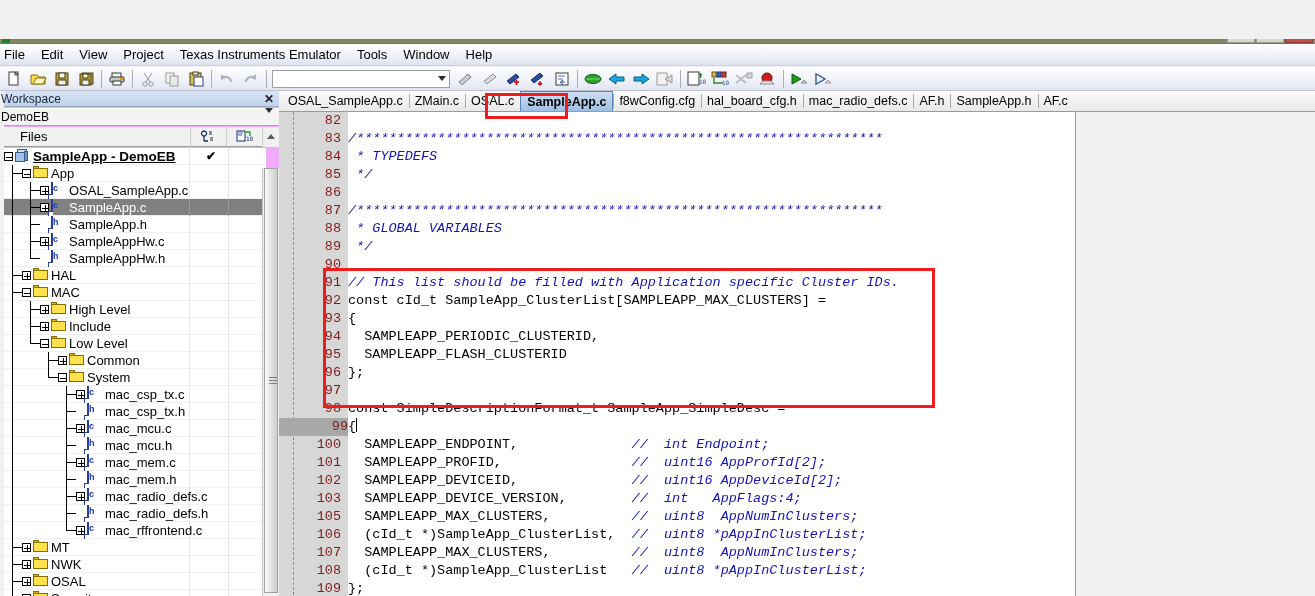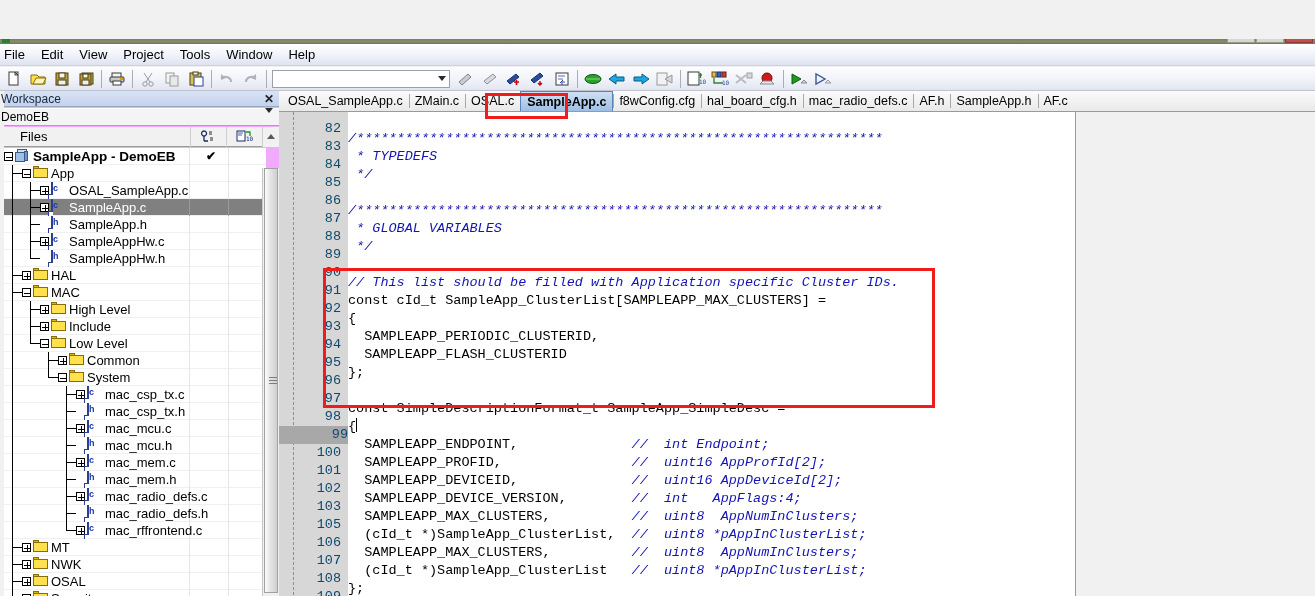--- a/index.html
+++ b/index.html
@@ -106,21 +106,21 @@
     border-bottom:1px solid #f0f0f0;
   }
   .trow .cols {
     position:absolute; right:0; top:0; height:17px; width:77px;
     display:flex; pointer-events:none;
   }
   .trow .cols i { flex:1; border-left:1px solid #e6e6e6; display:block; height:17px; }
   .trow.sel { background:#808080; color:#fff; }
   .trow.sel .cols i { border-left:1px solid #9a9a9a; }
   .tname { position:relative; z-index:2; }
-  .trow.root .tname { font-weight:bold; font-size:13.5px; }
+  .trow.root .tname { font-weight:bold; font-size:13.5px;text-decoration:underline; }
   .guide {
     position:relative; width:18px; height:17px; flex:0 0 18px;
   }
   .guide .v { position:absolute; left:8px; top:0; width:1px; height:17px; background:#000; }
   .guide .elb-v { position:absolute; left:8px; top:0; width:1px; height:9px; background:#000; }
   .guide .h { position:absolute; left:8px; top:8px; width:10px; height:1px; background:#000; }
   .box {
     width:9px; height:9px; border:1px solid #000; background:#fff;
     position:relative; flex:0 0 9px; margin-right:2px;
   }
@@ -191,22 +191,22 @@
   }
   .gutter-dash {
     position:absolute; left:14px; top:0; width:0; height:100%;
     border-left:1px dashed #8d8d8d;
   }
   .cline {
     position:relative; height:18px; line-height:18px; white-space:pre;
     font-family:"Liberation Mono", monospace; font-size:13.5px; color:#000;
   }
   .cline .ln {
-    position:absolute; left:0; top:8px; width:62px; text-align:right;
-    font-family:"Liberation Mono", monospace; font-size:13.5px; color:#0c4a6e;
+    position:absolute; left:0; top:0; width:62px; text-align:right;
+    font-family:"Liberation Mono", monospace; font-size:13.5px; color:#7f1d1d;
   }
   .cline .txt { position:absolute; left:69px; top:0; }
   .cline.cur .ln { background:#a8a8a8; width:69px; }
   .cmt { color:#1414b4; font-style:italic; }
   .cursor-caret {
     display:inline-block; width:1px; height:14px; background:#000;
     vertical-align:-2px; margin-left:0px;
   }
 
   .redbox {
@@ -233,20 +233,21 @@
       <i></i>
       <i class="close"></i>
     </span>
   </div>
 
   <div class="menubar">
     <div class="mi">File</div>
     <div class="mi">Edit</div>
     <div class="mi">View</div>
     <div class="mi">Project</div>
+    <div class="mi">Texas Instruments Emulator</div>
     <div class="mi">Tools</div>
     <div class="mi">Window</div>
     <div class="mi">Help</div>
   </div>
 
   <div class="toolbar">
     <div class="tb">
       <svg width="16" height="16">
           <rect x="3" y="1" width="9" height="13" fill="#fff" stroke="#3a3a3a"></rect>
           <path d="M9 1 L12 4 L9 4 Z" fill="#d8d8d8" stroke="#3a3a3a"></path>

